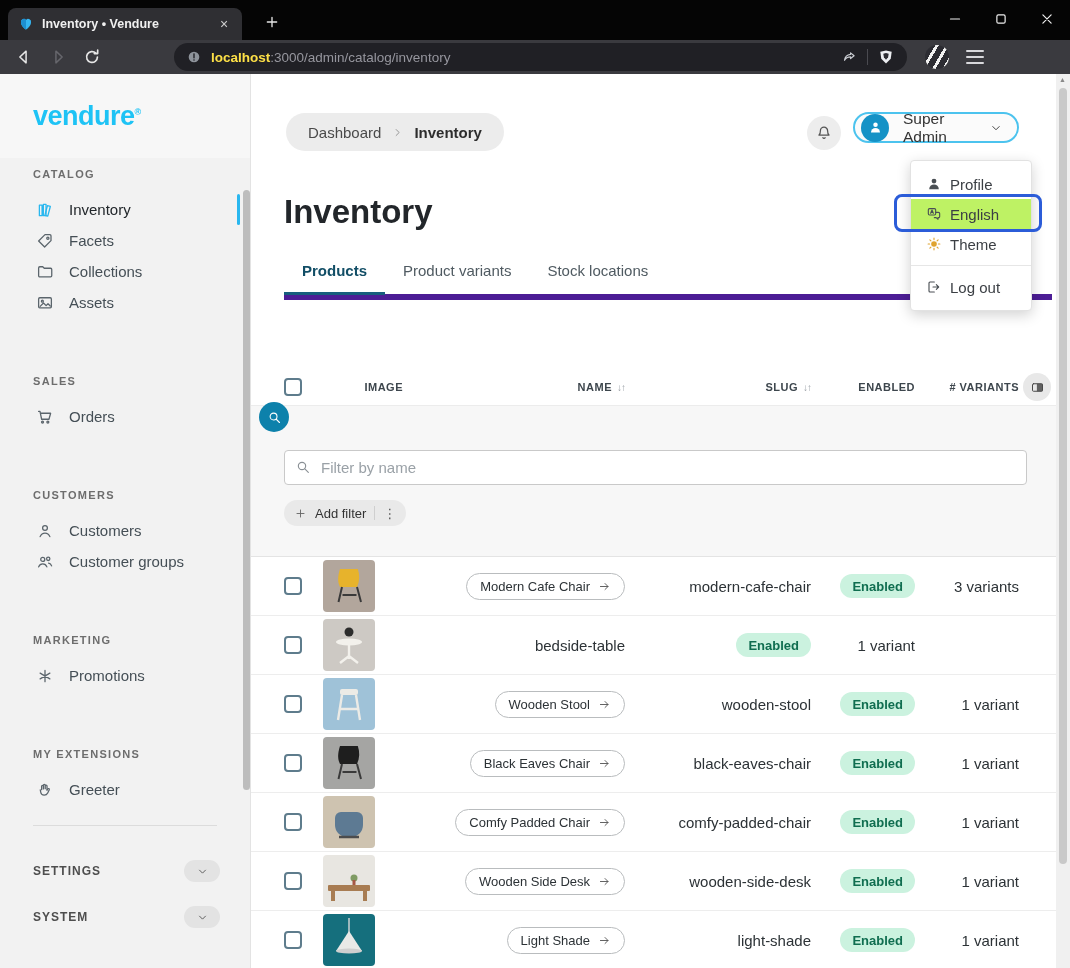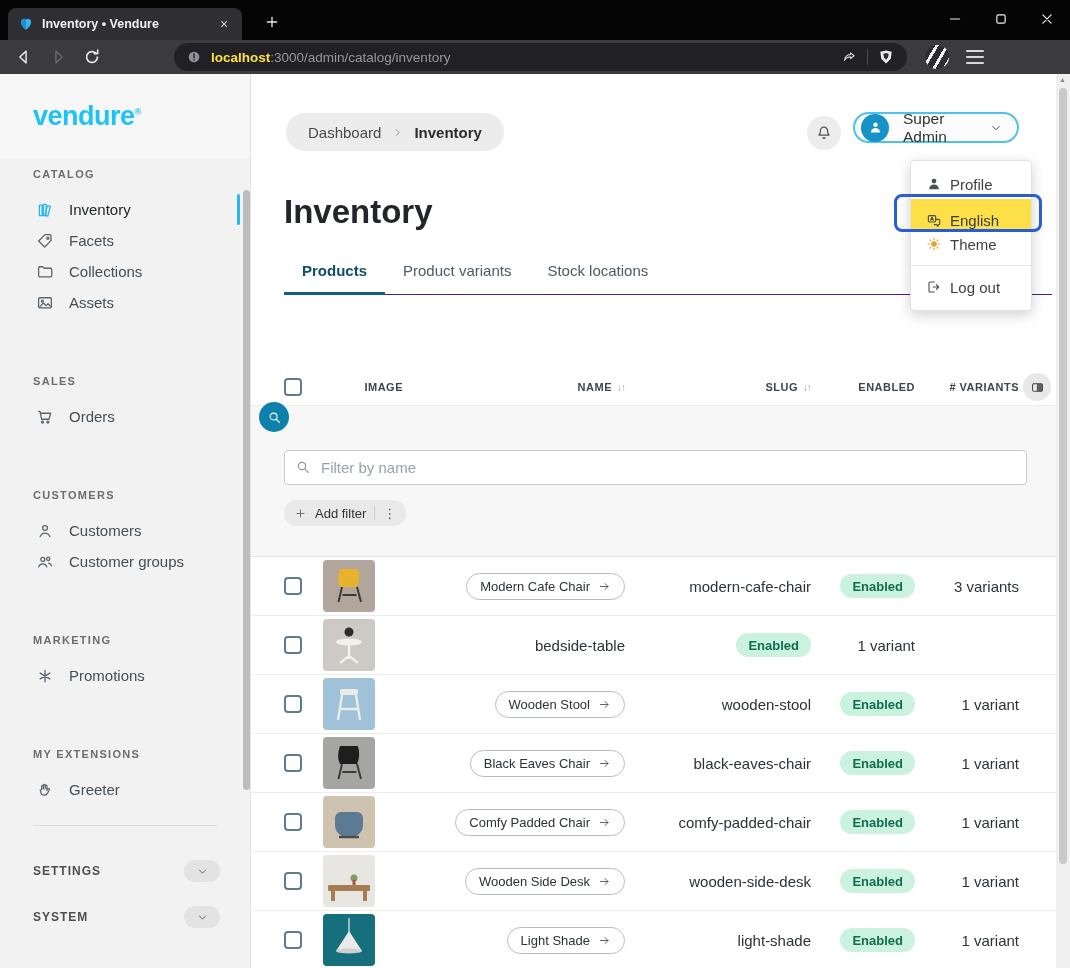--- a/index.html
+++ b/index.html
@@ -81,29 +81,29 @@
     display:flex;align-items:center;justify-content:center;flex:none;}
   .user-avatar .sicon{width:15px;height:15px;color:#fff;}
   .user-name{flex:1;font-size:15.5px;color:#333;}
   .user-chev{width:14px;height:14px;color:#444;}
 
   .dropdown{position:absolute;left:659px;top:86px;width:122px;background:#fff;border:1px solid #e2e2e2;
     border-radius:4px;box-shadow:0 4px 14px rgba(0,0,0,.18);padding:8px 0;z-index:10;}
   .menu-item{height:30px;display:flex;align-items:center;gap:8px;padding-left:15px;cursor:pointer;}
   .menu-item .sicon{width:16px;height:16px;color:#4a4f54;flex:none;}
   .menu-label{font-size:15px;color:#3b3f44;}
-  .menu-item.highlighted{background:#fde047;align-items:flex-end;}
+  .menu-item.highlighted{background:#bef264;}
   .menu-item .theme-color{color:#dfa32e;}
   .menu-sep{margin:6px 0;border-top:1px solid #e6e6e6;}
   .focus-highlight{position:absolute;left:643px;top:120px;width:148px;height:38px;border:3px solid #2b5cd8;
     border-radius:8px;z-index:11;pointer-events:none;}
 
   .page-title{position:absolute;left:33px;top:118px;font-size:33px;line-height:40px;font-weight:700;color:#22262a;}
 
-  .tabs{position:absolute;left:33px;top:182px;right:18px;display:flex;border-bottom:1px solid #4c1d95;}
+  .tabs{position:absolute;left:33px;top:182px;right:18px;display:flex;border-bottom:6px solid #4c1d95;}
   .tab{padding:6px 18px 13px;font-size:15px;color:#4f5a61;cursor:pointer;}
   .tab.active{color:#124e66;font-weight:700;border-bottom:3px solid #175d7d;margin-bottom:-1px;}
 
   .new-product{position:absolute;left:667px;top:231px;width:133px;height:37px;background:#0d80ac;border:none;
     border-radius:3px;color:#fff;font-size:15px;font-weight:700;display:flex;align-items:center;
     justify-content:center;gap:8px;cursor:pointer;z-index:1;}
   .new-product .sicon{width:15px;height:15px;color:rgba(255,255,255,.75);}
 
   .tgrid{display:grid;grid-template-columns:39px 80px 222px 186px 104px 104px 32px;align-items:center;text-align:right;}
   .thead{position:absolute;left:33px;top:296px;height:34px;width:767px;}

